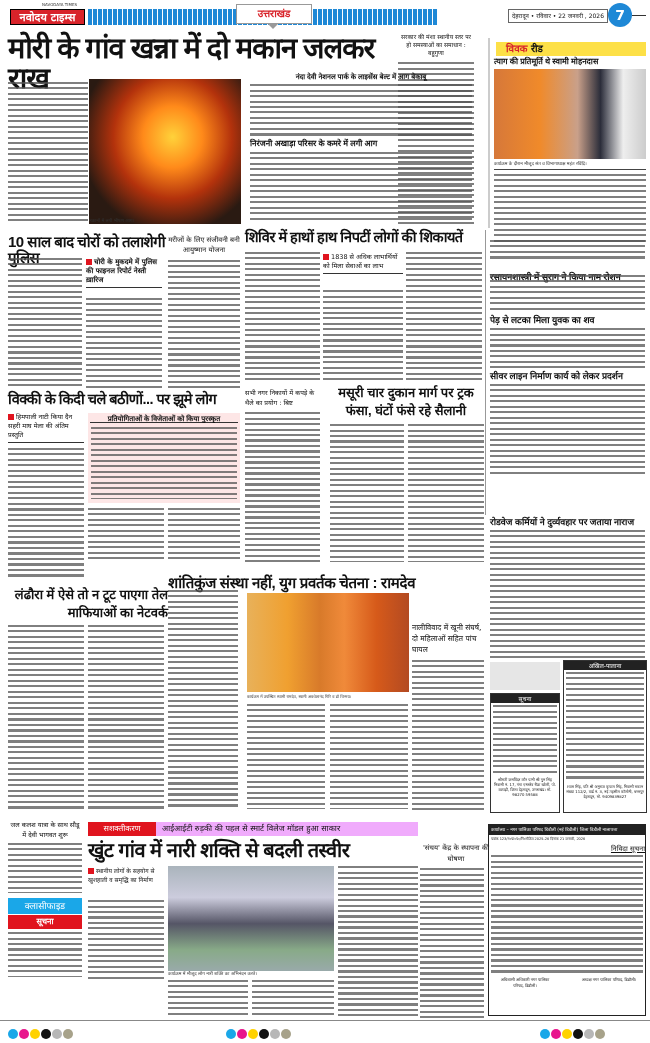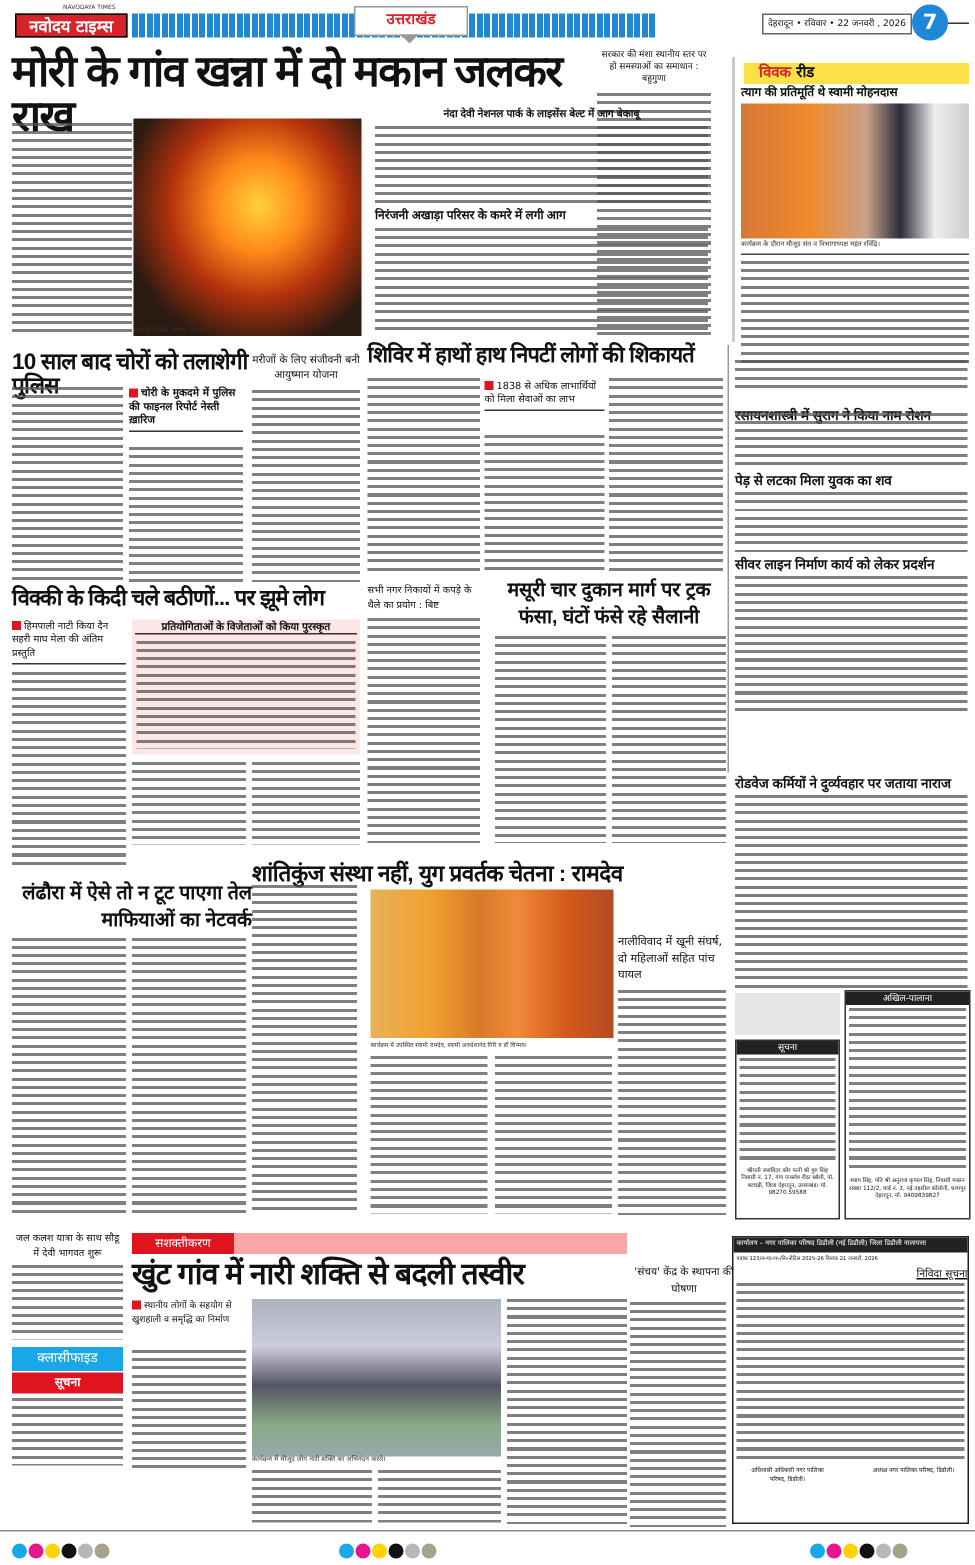--- a/index.html
+++ b/index.html
@@ -142,22 +142,23 @@
   <div style="font-size:3.8px;line-height:5px;text-align:center;padding:0 2px">श्याम सिंह, पति श्री अनुराज कृपाल सिंह, निवासी मकान संख्या 112/2, वार्ड नं. 3, नई तहसील कॉलोनी, धरमपुर देहरादून, मो. 9409839827</div>
 </div>
 
 <div class="abs" style="left:8px;top:820px;width:74px;font-size:6.5px;line-height:10px;text-align:center">जल कलश यात्रा के साथ सौडू में देवी भागवत शुरू</div>
 <div class="abs body-text fake-text" style="left:8px;top:843px;width:74px;height:50px"></div>
 
 <div class="abs" style="left:8px;top:898px;width:74px;height:16px;background:#1aa7e8;color:#fff;font-size:9px;text-align:center;line-height:16px">क्लासीफाइड</div>
 <div class="abs" style="left:8px;top:915px;width:74px;height:14px;background:#e0141e;color:#fff;font-size:8px;font-weight:bold;text-align:center;line-height:14px">सूचना</div>
 <div class="abs body-text fake-text" style="left:8px;top:932px;width:74px;height:45px"></div>
 
-<div class="abs" style="left:88px;top:822px;width:330px;height:14px;background:#fca5a5">
+<div class="abs" style="left:88px;top:822px;width:330px;height:14px;background:#f0abfc">
   <div class="abs" style="left:0;top:0;width:68px;height:14px;background:#e0141e;color:#fff;font-size:8px;line-height:14px;text-align:center">सशक्तीकरण</div>
+  <div class="abs" style="left:74px;top:1px;width:256px;font-size:8px;line-height:12px">आईआईटी रुड़की की पहल से स्मार्ट विलेज मॉडल हुआ साकार</div>
 </div>
 <div class="abs headline" style="left:88px;top:840px;width:330px;font-size:20px;letter-spacing:-0.5px">खुंट गांव में नारी शक्ति से बदली तस्वीर</div>
 <div class="abs" style="left:88px;top:866px;width:76px;font-size:6px;line-height:9px">
   <span class="red-bullet"></span><span>स्थानीय लोगों के सहयोग से खुशहाली व समृद्धि का निर्माण</span>
 </div>
 <div class="abs body-text fake-text" style="left:88px;top:900px;width:76px;height:80px"></div>
 <div class="abs photo" style="left:168px;top:866px;width:166px;height:105px;background:linear-gradient(180deg,#aab4bc 0,#ccd 30%,#556 55%,#8a8 80%,#9aa 100%)"></div>
 <div class="abs caption" style="left:168px;top:971px;width:166px">कार्यक्रम में मौजूद लोग नारी शक्ति का अभिनंदन करते।</div>
 <div class="abs body-text fake-text" style="left:168px;top:980px;width:80px;height:35px"></div>
 <div class="abs body-text fake-text" style="left:252px;top:980px;width:82px;height:35px"></div>

